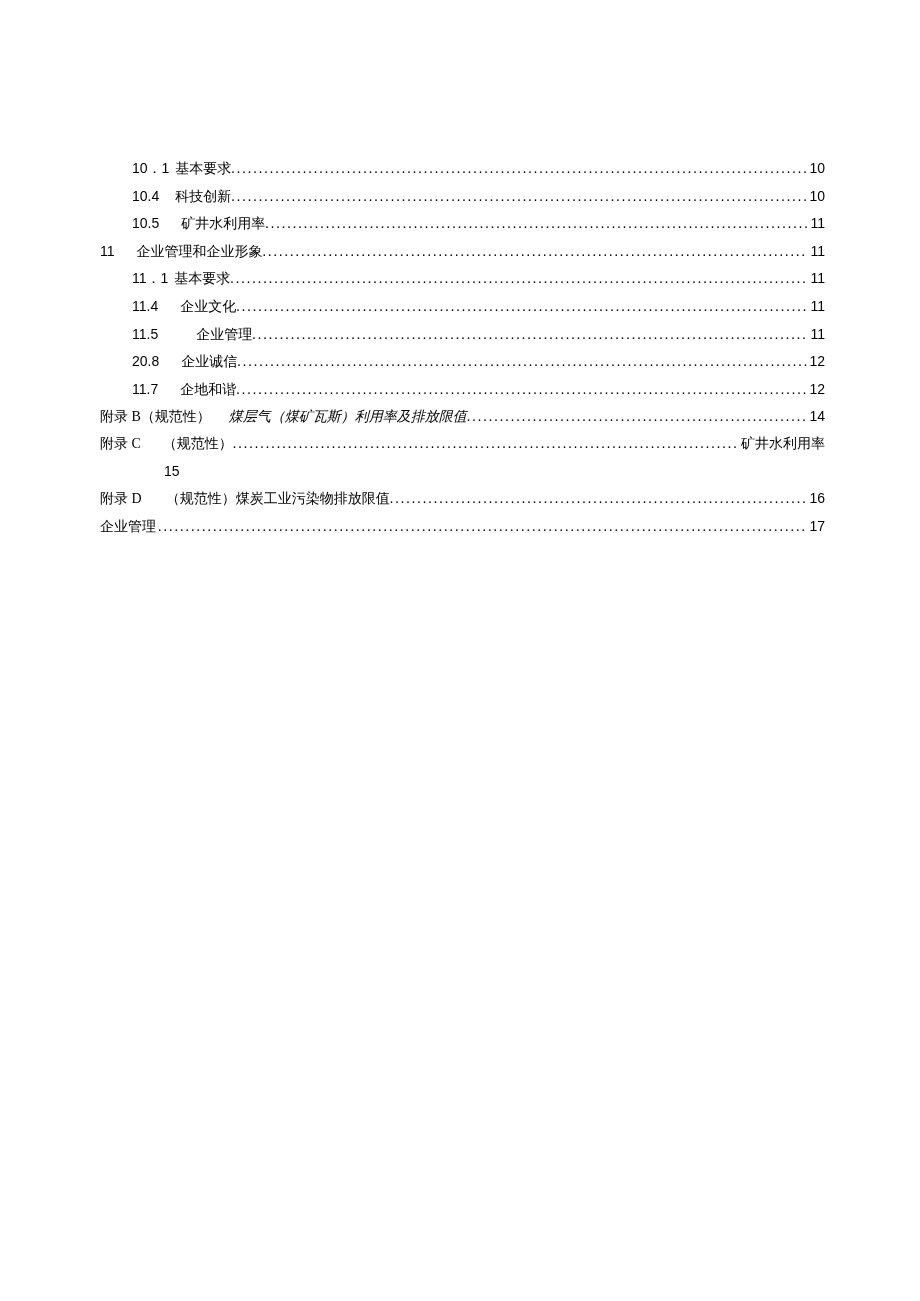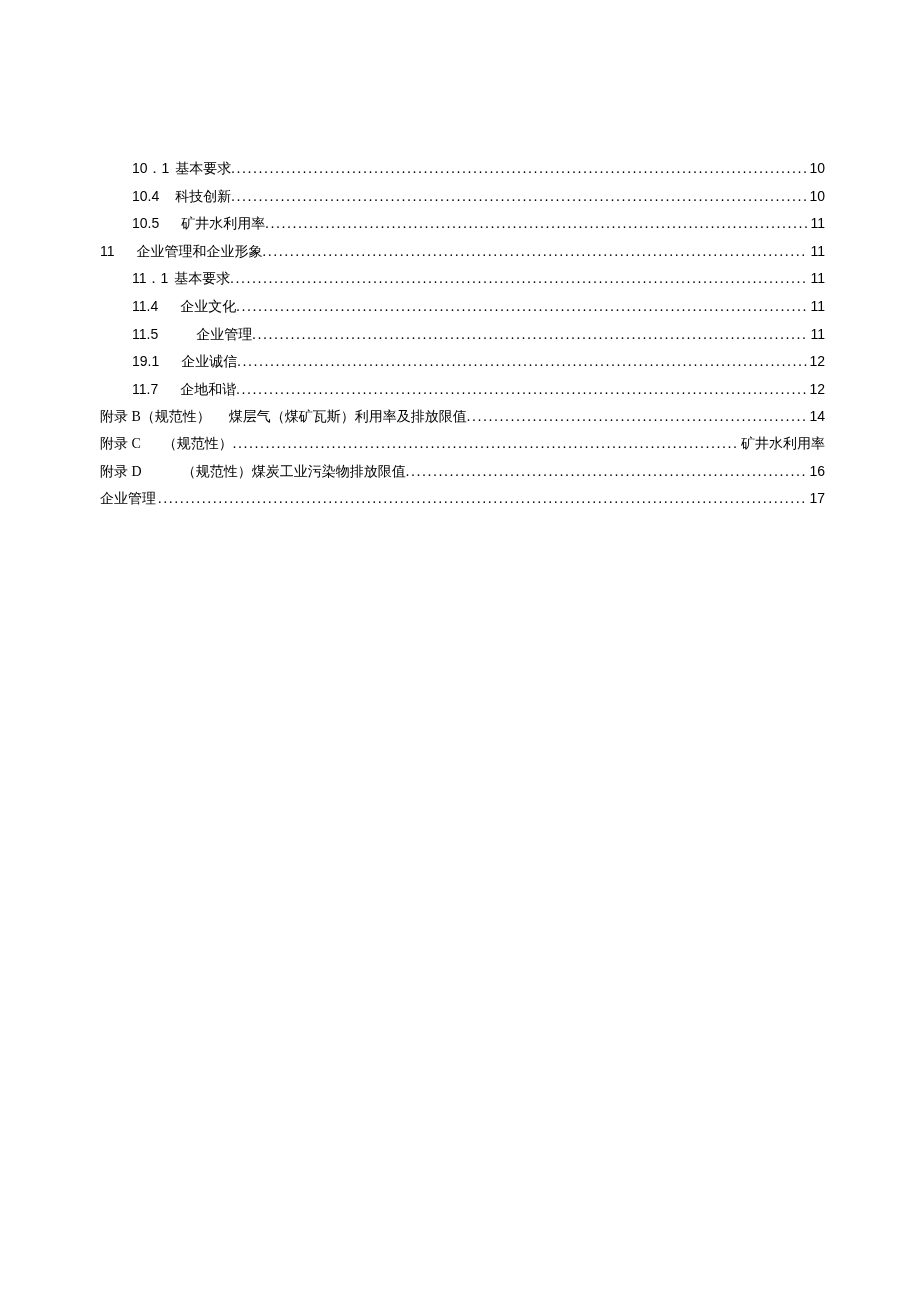--- a/index.html
+++ b/index.html
@@ -32,21 +32,21 @@
     }
     .toc-page { flex: 0 0 auto; padding-left: 2px; }
     .toc-trailing { flex: 0 0 auto; padding-left: 2px; }
     .sub-page {
       padding-left: 64px;
     }
     .num { font-family: Arial, sans-serif; }
     .gap {
       display: inline-block;
     }
-    .italic { }
+    .italic { font-style: italic; }
   </style>
 </head>
 <body>
 
 <div id="toc-container">
     <div class="toc-line indent">
       <span class="toc-label"><span class="num">10．1</span><span class="gap" style="width: 2px;"></span><span style="margin-left: 4px;">基本要求</span></span>
       <span class="toc-dots"></span>
       <span class="toc-page num">10</span>
     </div>
@@ -74,41 +74,42 @@
       <span class="toc-label"><span class="num">11.4</span><span class="gap" style="width: 8px;"></span><span style="margin-left: 14px;">企业文化</span></span>
       <span class="toc-dots"></span>
       <span class="toc-page num">11</span>
     </div>
     <div class="toc-line indent">
       <span class="toc-label"><span class="num">11.5</span><span class="gap" style="width: 8px;"></span><span style="margin-left: 30px;">企业管理</span></span>
       <span class="toc-dots"></span>
       <span class="toc-page num">11</span>
     </div>
     <div class="toc-line indent">
-      <span class="toc-label"><span class="num">19.1</span><span class="gap" style="width: 8px;"></span><span style="margin-left: 14px;">企业诚信</span></span>
+      <span class="toc-label"><span class="num">20.8</span><span class="gap" style="width: 8px;"></span><span style="margin-left: 14px;">企业诚信</span></span>
       <span class="toc-dots"></span>
       <span class="toc-page num">12</span>
     </div>
     <div class="toc-line indent">
       <span class="toc-label"><span class="num">11.7</span><span class="gap" style="width: 8px;"></span><span style="margin-left: 14px;">企地和谐</span></span>
       <span class="toc-dots"></span>
       <span class="toc-page num">12</span>
     </div>
     <div class="toc-line">
       <span class="toc-label"><span>附录 B（规范性）</span><span class="gap" style="width: 0px;"></span><span class="italic" style="margin-left: 18px;">煤层气（煤矿瓦斯）利用率及排放限值</span></span>
       <span class="toc-dots"></span>
       <span class="toc-page num">14</span>
     </div>
     <div class="toc-line">
       <span class="toc-label"><span>附录 C</span><span class="gap" style="width: 0px;"></span><span style="margin-left: 22px;">（规范性）</span></span>
       <span class="toc-dots"></span>
       <span class="toc-trailing">矿井水利用率</span>
     </div>
+    <div class="sub-page"><span class="num">15</span></div>
     <div class="toc-line">
-      <span class="toc-label"><span>附录 D</span><span class="gap" style="width: 0px;"></span><span style="margin-left: 40px;">（规范性）煤炭工业污染物排放限值</span></span>
+      <span class="toc-label"><span>附录 D</span><span class="gap" style="width: 0px;"></span><span style="margin-left: 24px;">（规范性）煤炭工业污染物排放限值</span></span>
       <span class="toc-dots"></span>
       <span class="toc-page num">16</span>
     </div>
     <div class="toc-line">
       <span class="toc-label"><span>企业管理</span><span class="gap" style="width: 0px;"></span><span style="margin-left: 2px;"></span></span>
       <span class="toc-dots"></span>
       <span class="toc-page num">17</span>
     </div>
   </div>
 

